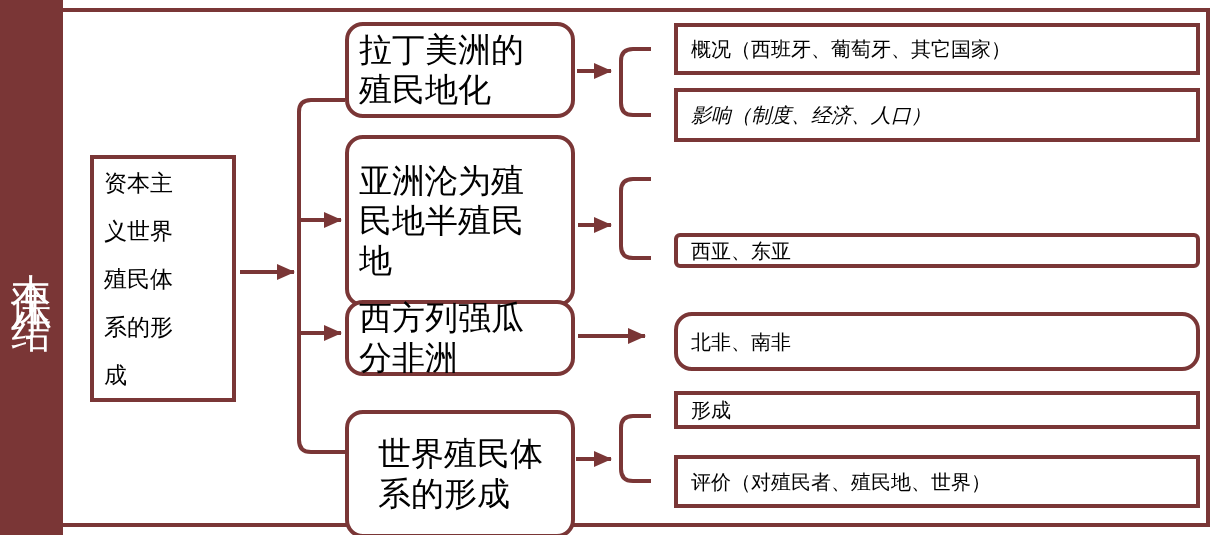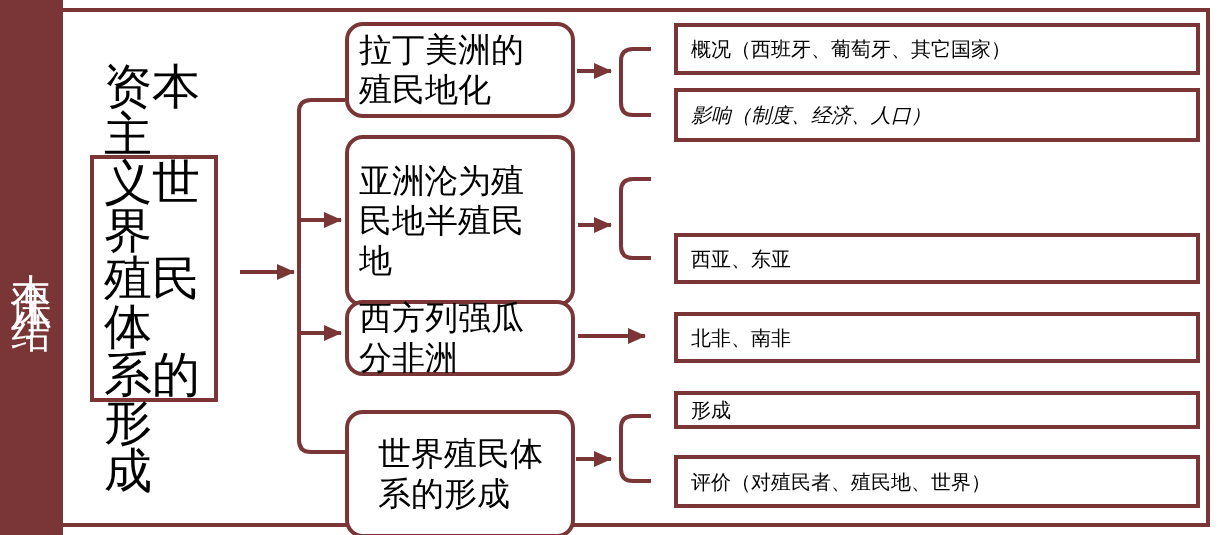--- a/index.html
+++ b/index.html
@@ -49,22 +49,22 @@
     background: var(--background);
     border: 4px solid var(--maroon);
     color: var(--box-text);
     display: flex;
     align-items: center;
     z-index: 1;
   }
   .node-label { white-space: pre-line; }
   .node-root {
     left: 90px; top: 155px;
-    width: 128px; height: 247px;
-    font-size: 48px; line-height: 48px;
+    width: 146px; height: 247px;
+    font-size: 23px; line-height: 48px;
     padding-left: 10px;
   }
   .node-branch {
     left: 345px;
     width: 230px;
     font-size: 33px; line-height: 40px;
     padding-left: 10px;
     border-radius: 18px;
   }
   .branch-0 { top: 22px;  height: 96px;  }
@@ -74,22 +74,22 @@
   .node-leaf {
     left: 651px;
     width: 526px;
     font-size: 20px; line-height: 32px;
     padding-left: 13px;
     margin-left: 23px;
   }
   .leaf-0 { top: 23px;  height: 52px; }
   .leaf-1 { top: 88px;  height: 54px; font-style: italic; }
   .leaf-2 { top: 152px; height: 54px; }
-  .leaf-3 { top: 233px; height: 51px; }
-  .leaf-4 { top: 312px; height: 51px; }
+  .leaf-3 { top: 233px; height: 35px; border-radius: 6px; }
+  .leaf-4 { top: 312px; height: 59px; border-radius: 18px; }
   .leaf-5 { top: 391px; height: 38px; }
   .leaf-6 { top: 455px; height: 53px; }
   .connectors {
     position: absolute;
     left: 0; top: 0;
     z-index: 0;
   }
   .connectors line, .connectors path.bracket {
     stroke: var(--maroon);
     stroke-width: 4;

